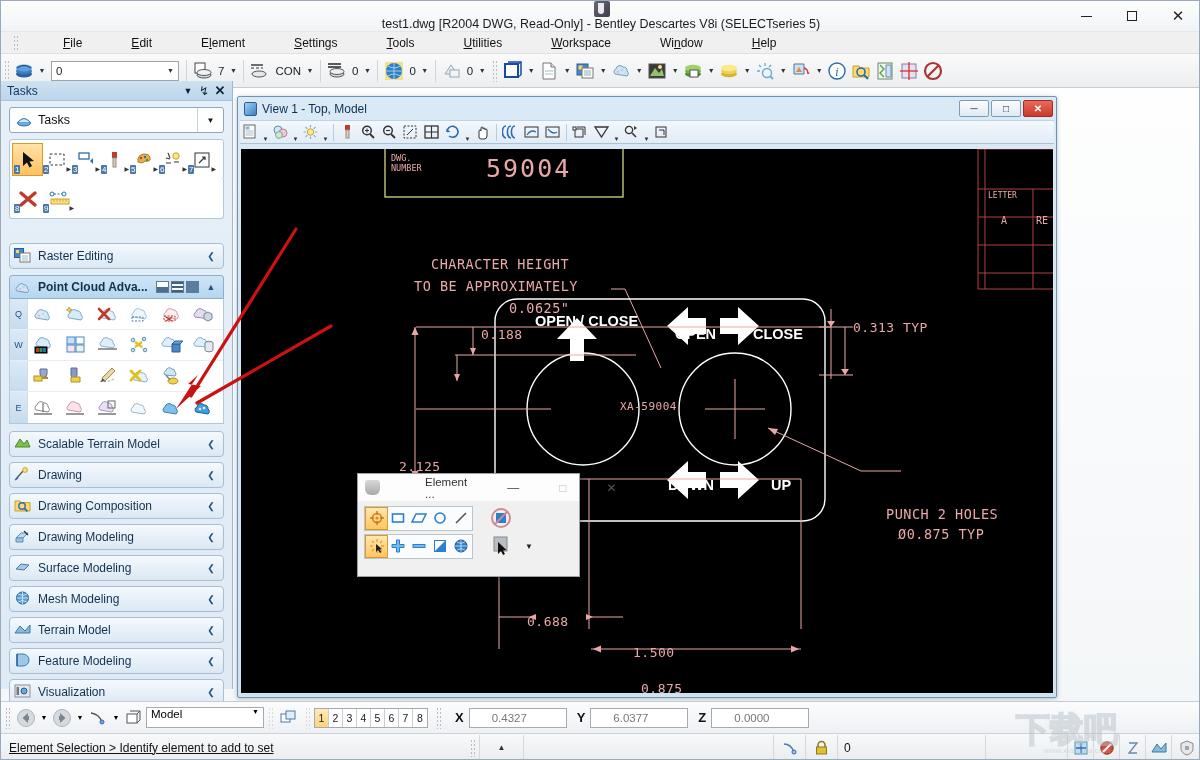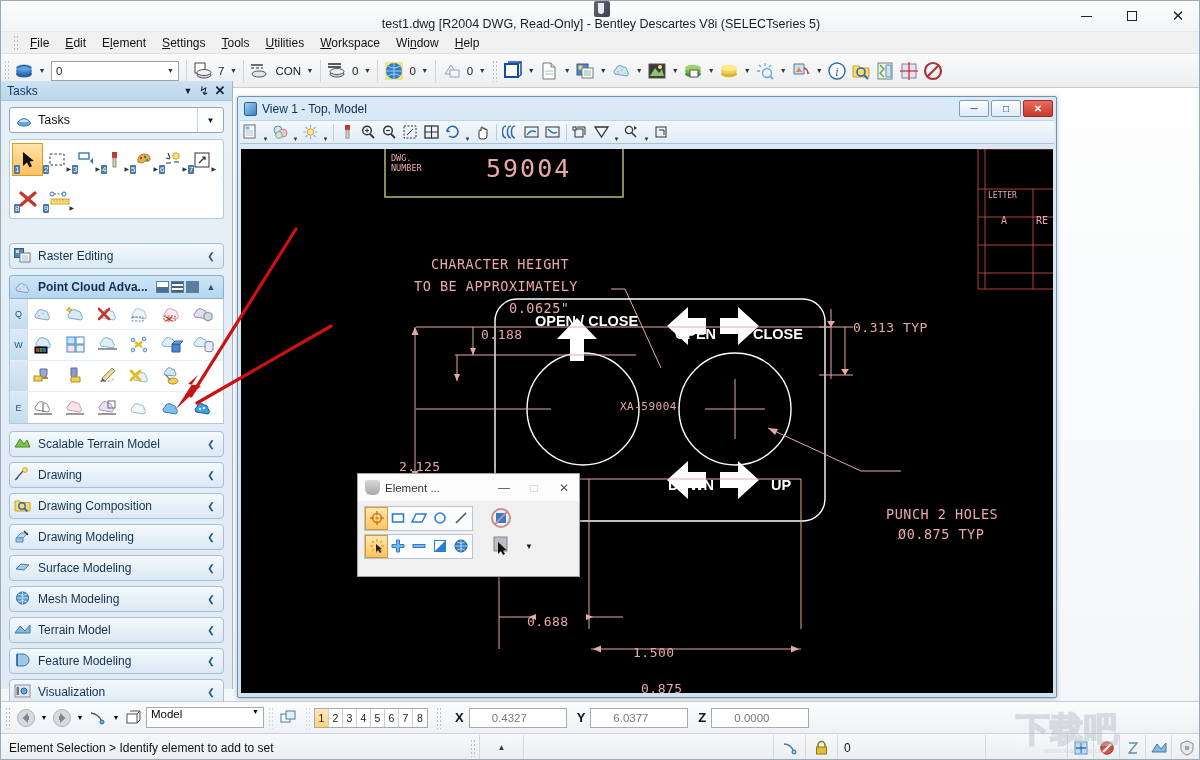--- a/index.html
+++ b/index.html
@@ -44,21 +44,21 @@
   }
   #winctrls { position:absolute; right:0; top:0; display:flex; }
   .glyph-min { width:11px; height:1px; background:#222; }
   .glyph-max { width:10px; height:10px; border:1px solid #222; }
   .glyph-close { font-size:15px; line-height:15px; font-family:"DejaVu Sans", sans-serif;}
 
   
   #menubar {
     position: absolute; left: 0; top: 31px; width: 1200px; height: 22px;
     background: #f0f0f0; border-bottom: 1px solid #e0e0e0;
-    display: flex; align-items: center; padding-left: 8px;
+    display: flex; align-items: center; padding-left: 8px; gap: 33px;
   }
   .menu-item {
     padding: 2px 8px; font-size: 12px; color: #111; cursor: default;
   }
   .menu-item u { text-decoration: underline; }
 
   
   #toolbar {
     position: absolute; left: 0; top: 53px; width: 1200px; height: 34px;
     background: linear-gradient(#fafafa,#eceef0);
@@ -174,21 +174,21 @@
     background:#000; overflow:hidden;
   }
   #cad svg { display:block; }
 
   
   #eldlg {
     position:absolute; left:356px; top:472px; width:223px; height:104px;
     background:#f0f0f0; border:1px solid #9aa3ac;
     box-shadow: 0 2px 6px rgba(0,0,0,.35);
   }
-  #eldlg-title { height:27px; display:flex; align-items:center; background:#fdfdfd; }
+  #eldlg-title { height:27px; display:flex; align-items:center; background:#fdfdfd;gap:40px; }
   #eldlg-icon{ width:15px;height:15px;margin:0 5px 0 7px;
       background:linear-gradient(#d8d8d8,#a9a9a9); border-radius:3px 3px 6px 6px; flex:none;}
   #eldlg-title .t{ font-size:11.5px;color:#333; flex:1;}
   .eld-ctl{ width:30px;height:26px;display:flex;align-items:center;justify-content:center;color:#555;font-size:12px;}
   #eldlg-body{ padding:4px 6px; }
   .eld-row{ display:flex; align-items:center; height:26px; margin-bottom:2px;}
   .eld-group{ display:flex; border:1px solid #b9c6d2; background:#fafcfe; padding:1px; }
   .eld-btn{ width:21px;height:21px;display:flex;align-items:center;justify-content:center;}
   .eld-btn.sel{ background:linear-gradient(#ffe6ad,#ffc563); outline:1px solid #d79a2b;}
 
@@ -216,21 +216,21 @@
   .vdots{ width:5px;height:22px;margin:0 4px;
     background-image: radial-gradient(#b8bcc0 40%, transparent 41%);
     background-size: 3px 4px; flex:none;}
 
   #statusbar2 {
     position:absolute; left:0; top:732px; width:1200px; height:28px;
     background: linear-gradient(#f7f9fa,#eaedf0);
     border-top:1px solid #ccd1d6;
     display:flex; align-items:center;
   }
-  #prompt-text{ font-size:12px; color:#111; margin-left:8px; white-space:nowrap;}
+  #prompt-text{ font-size:12px; color:#111; margin-left:8px; white-space:nowrap;text-decoration:underline;}
   .sb2cell{ height:26px; border-left:1px solid #d5d9dd; display:flex; align-items:center;
      justify-content:center; flex:none;}
   .sb2ic{ width:20px;height:20px;display:flex;align-items:center;justify-content:center;}
 
   
   #annot { position:absolute; left:0; top:0; width:1200px; height:760px; pointer-events:none; }
 
   
   #watermark{ position:absolute; right:14px; top:706px; opacity:.5; }
 </style>

